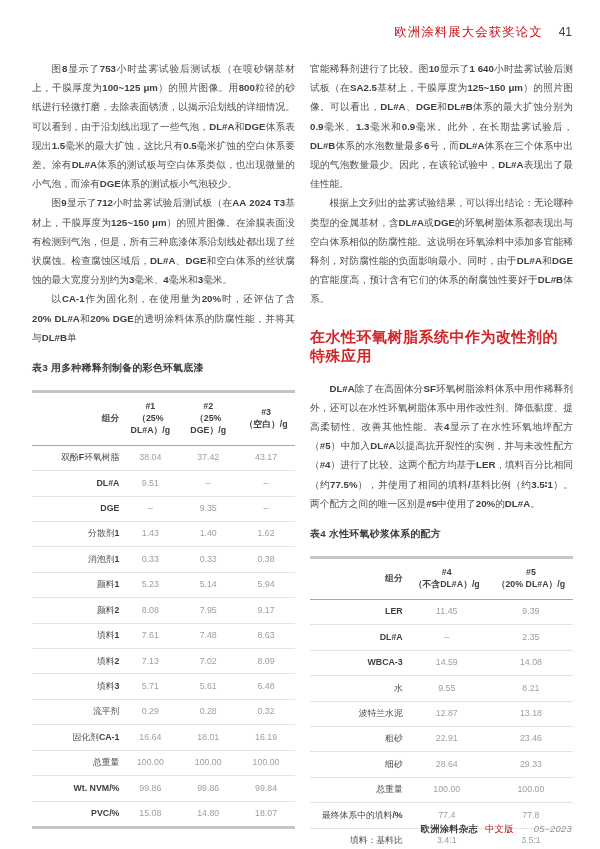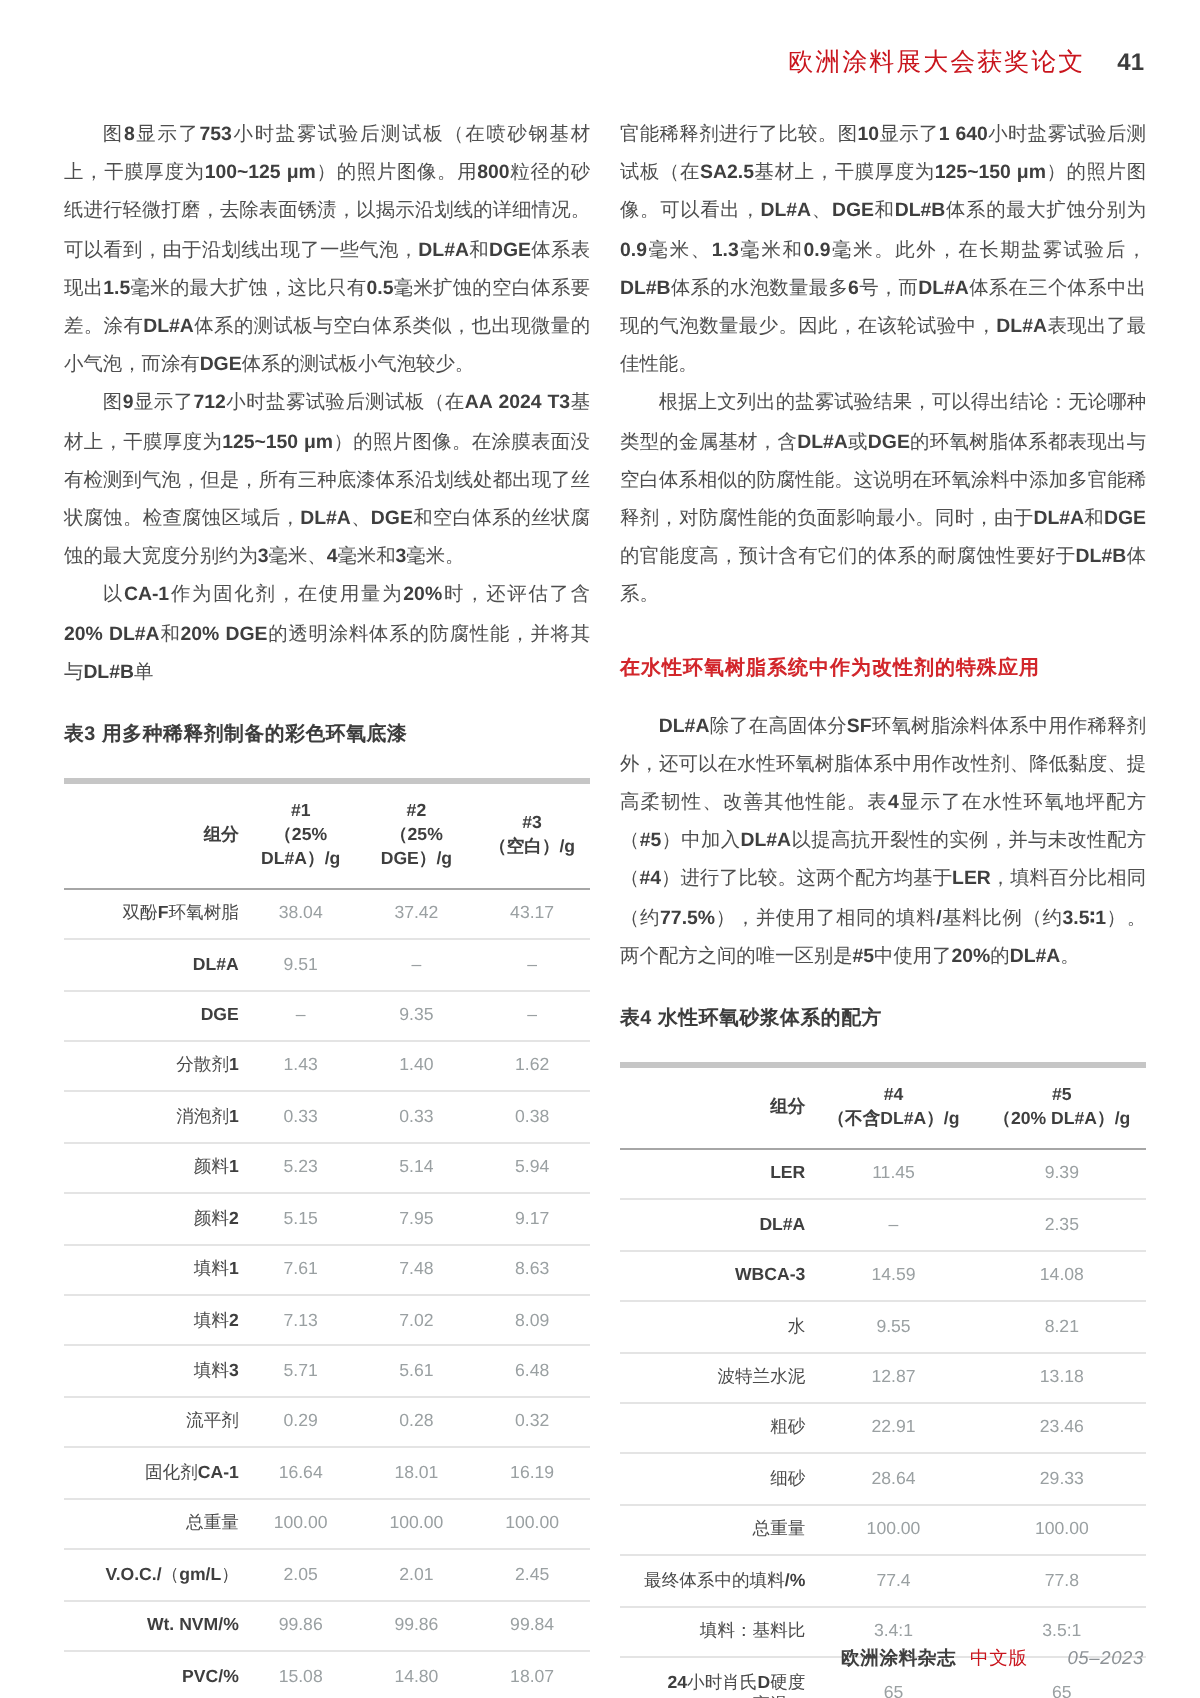--- a/index.html
+++ b/index.html
@@ -8,35 +8,35 @@
     background:#ffffff;
     font-family:"Liberation Sans","DejaVu Sans",sans-serif;
     color:#4e4e4e;
     position:relative;
     overflow:hidden;
   }
   .page { padding:20px 28px 0 32px; }
 
   .header-row { text-align:right; margin-top:2px; }
   .header-title { color:#c9151d; font-weight:normal; font-size:12.5px; letter-spacing:1px; }
-  .page-num { color:#3c3c3c; font-weight:bold; font-size:12px; margin-left:16px; }
+  .page-num { color:#3c3c3c; font-weight:normal; font-size:12px; margin-left:16px; }
 
   .columns { display:flex; gap:15px; margin-top:18px; }
   .col { width:263px; flex:0 0 263px; }
 
   .para {
     font-size:9.7px; line-height:19.2px;
     text-align:justify; text-indent:2em;
     margin:0; color:#4e4e4e;
   }
   .para .b, th .b, td .b { font-weight:bold; color:#3f3f3f; }
   .para.no-indent { text-indent:0; }
 
   .section-heading {
-    color:#d2262b; font-weight:bold; font-size:10px;
+    color:#d2262b; font-weight:bold; font-size:15px;
     margin:19px 0 13px 0; letter-spacing:0.5px;
   }
 
   .table-title { font-size:9.9px; font-weight:bold; color:#3d3d3d; margin:14px 0 0 0; letter-spacing:0.3px; }
 
   table {
     width:100%; border-collapse:collapse; margin-top:15px;
     border-top:3px solid #c6c6c6; border-bottom:3px solid #c6c6c6;
   }
   th {
@@ -130,21 +130,21 @@
               <td>0.38</td>
             </tr>
             <tr>
               <td>颜料<span class="b">1</span></td>
               <td>5.23</td>
               <td>5.14</td>
               <td>5.94</td>
             </tr>
             <tr>
               <td>颜料<span class="b">2</span></td>
-              <td>5.15</td>
+              <td>8.08</td>
               <td>7.95</td>
               <td>9.17</td>
             </tr>
             <tr>
               <td>填料<span class="b">1</span></td>
               <td>7.61</td>
               <td>7.48</td>
               <td>8.63</td>
             </tr>
             <tr>
@@ -169,26 +169,20 @@
               <td>固化剂<span class="b">CA-1</span></td>
               <td>16.64</td>
               <td>18.01</td>
               <td>16.19</td>
             </tr>
             <tr>
               <td>总重量</td>
               <td>100.00</td>
               <td>100.00</td>
               <td>100.00</td>
-            </tr>
-            <tr>
-              <td><span class="b">V.O.C./</span>（<span class="b">gm/L</span>）</td>
-              <td>2.05</td>
-              <td>2.01</td>
-              <td>2.45</td>
             </tr>
             <tr>
               <td><span class="b">Wt.</span> <span class="b">NVM/%</span></td>
               <td>99.86</td>
               <td>99.86</td>
               <td>99.84</td>
             </tr>
             <tr>
               <td><span class="b">PVC/%</span></td>
               <td>15.08</td>

